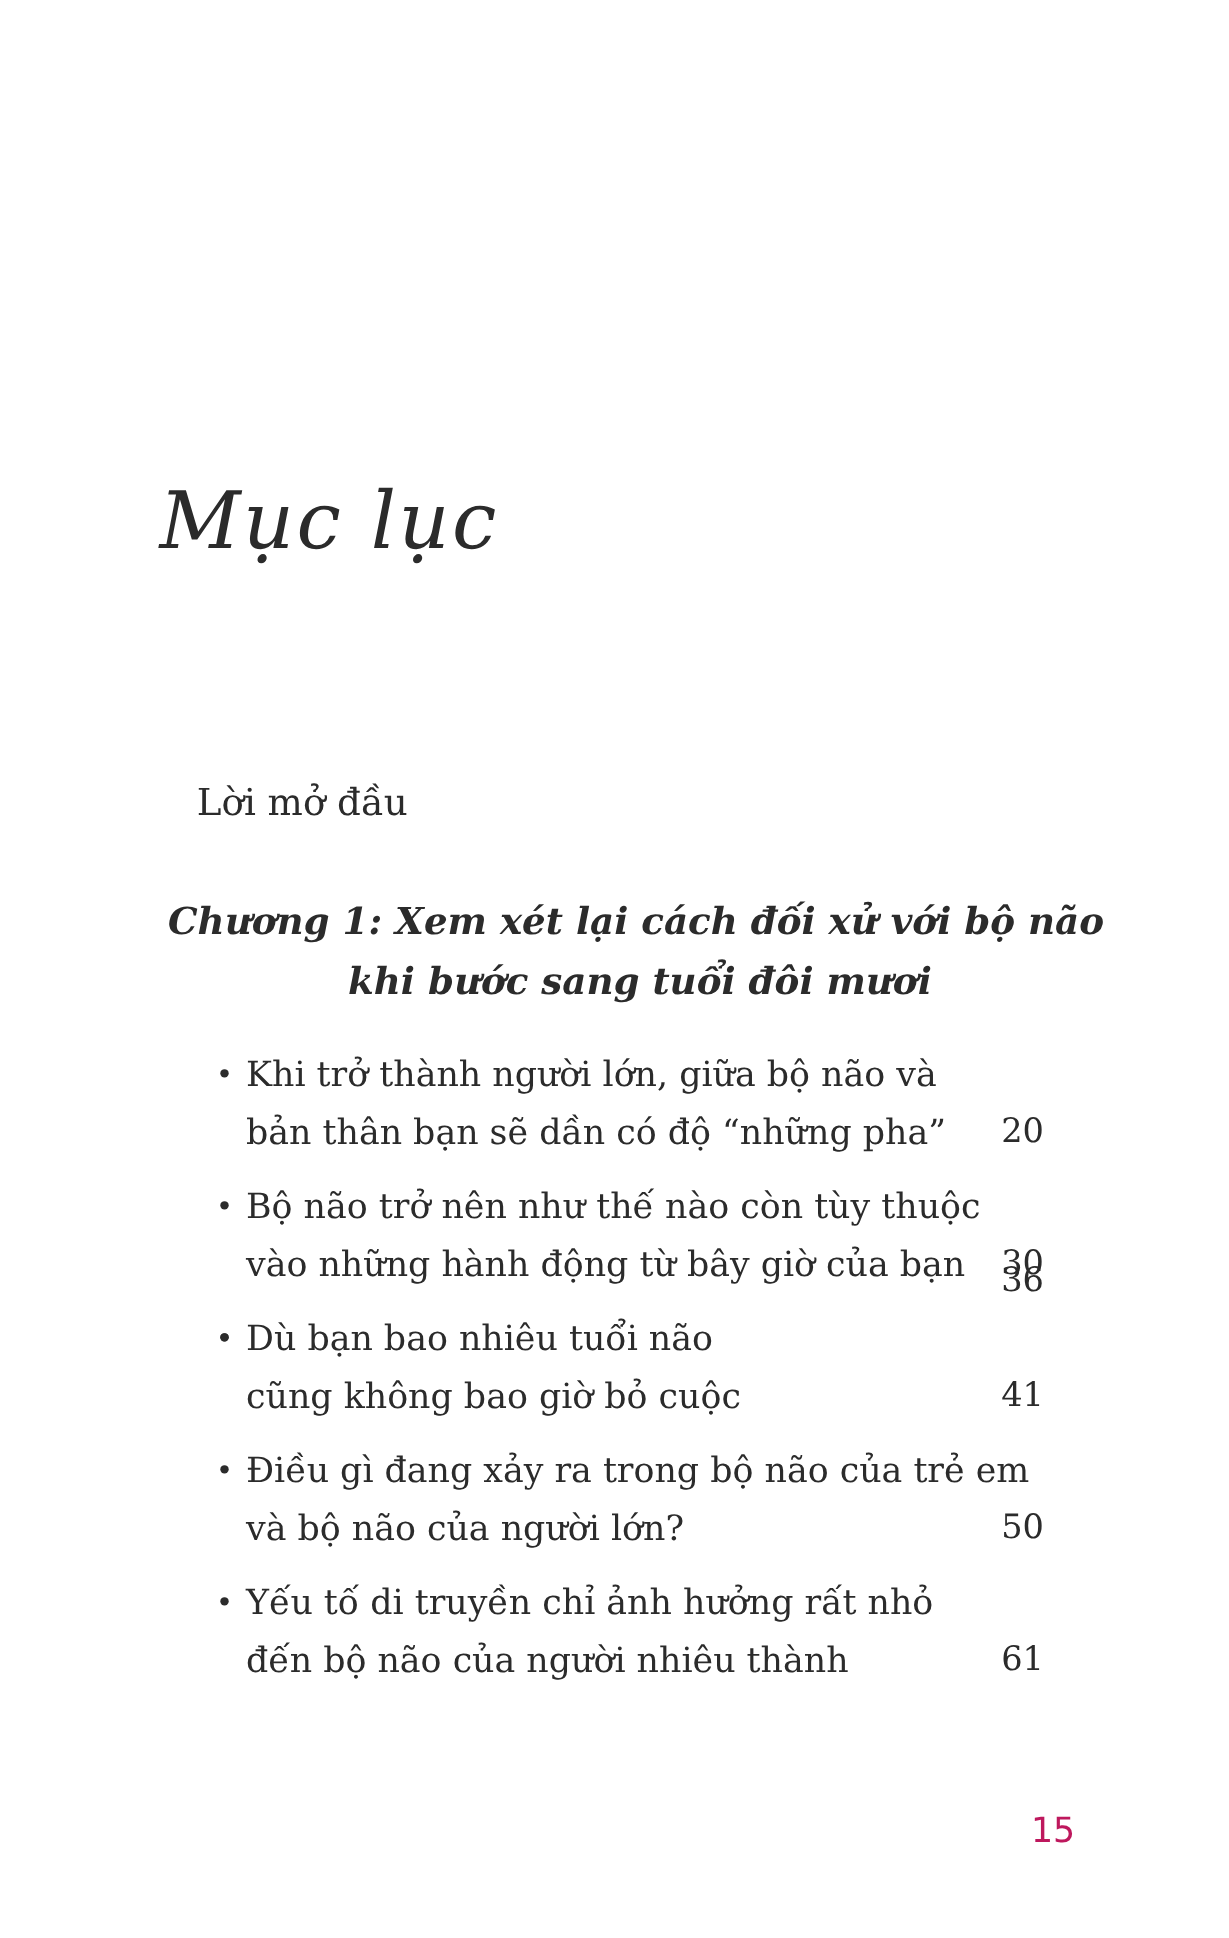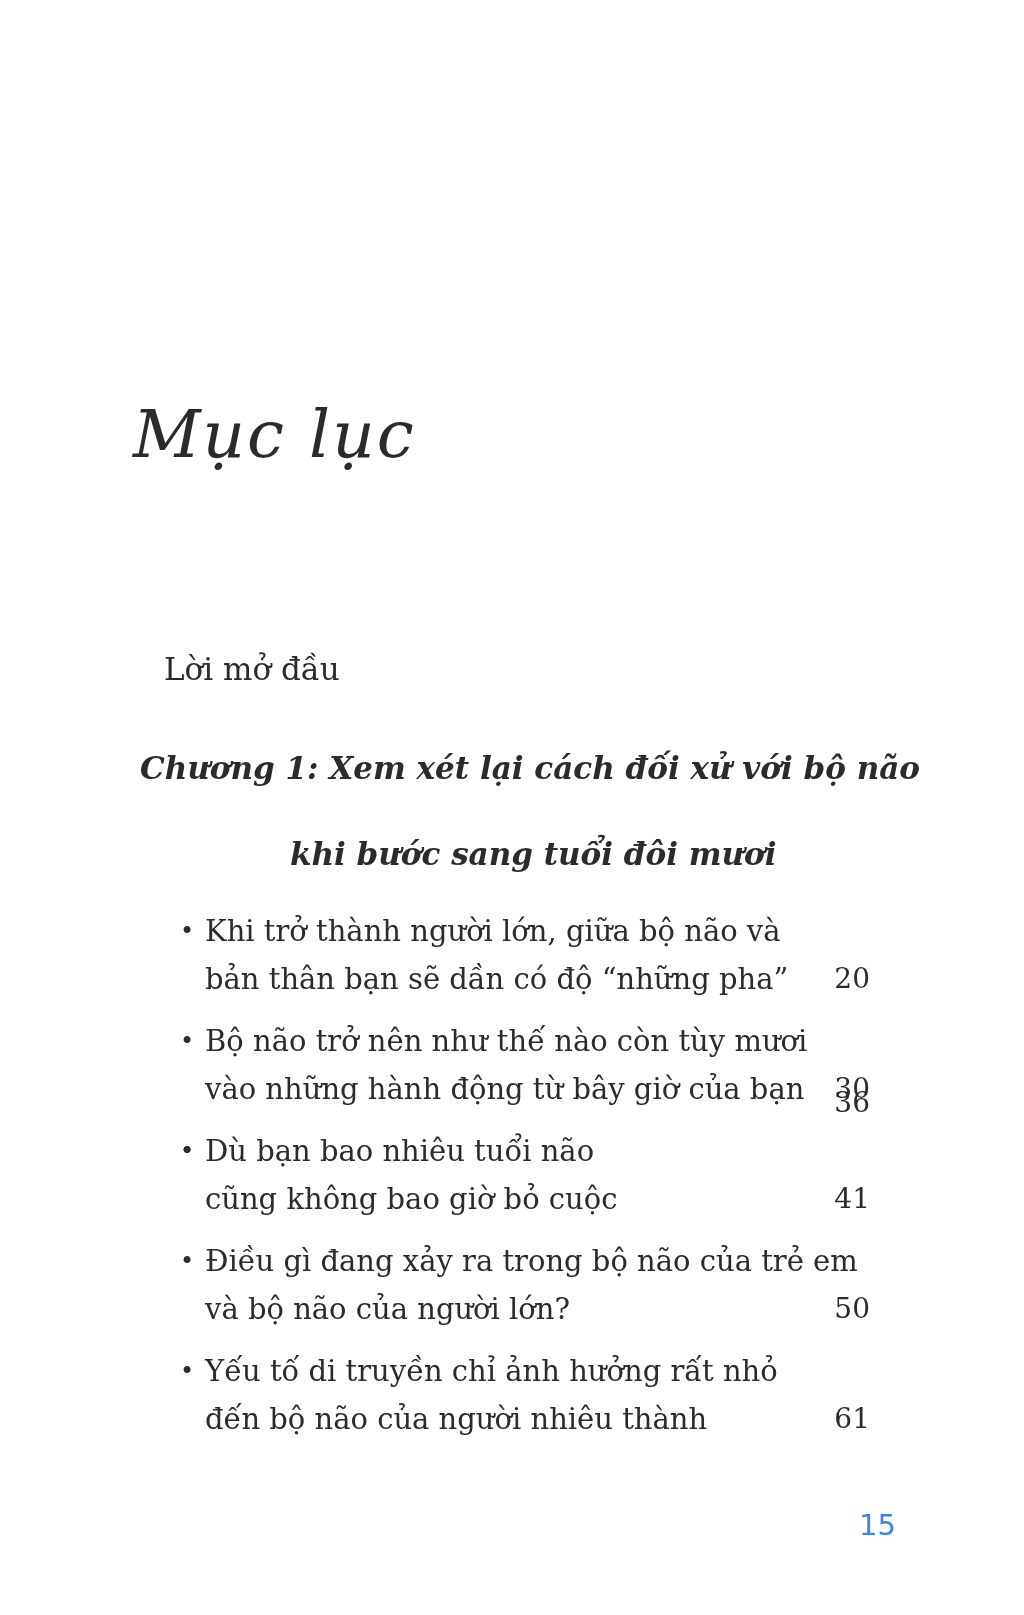--- a/index.html
+++ b/index.html
@@ -35,21 +35,21 @@
     white-space: nowrap;
     margin-left: 24px;
   }
   .chapter {
     font-size: 31px;
     line-height: 50px;
     font-weight: bold;
     font-style: italic;
     margin-bottom: 28px;
   }
-  .chapter .chapter-line { white-space: nowrap; margin-top: 36px; }
+  .chapter .chapter-line { white-space: nowrap; }
   .chapter .l2 { padding-left: 150px; }
   .toc-item {
     position: relative;
     padding-left: 65px;
     font-size: 29px;
     line-height: 48px;
     margin-bottom: 14px;
   }
   .toc-item .line { white-space: nowrap; }
   .bullet {
@@ -67,21 +67,21 @@
     line-height: 48px;
     font-size: 28px;
   }
   .footer-num {
     position: absolute;
     right: 128px;
     top: 1505px;
     font-size: 29px;
     line-height: 40px;
     font-family: "DejaVu Sans", sans-serif;
-    color: #3b82f6;
+    color: #be185d;
   }
 </style>
 </head>
 <body>
 
 <div class="page">
 
   <div class="script-title">Mục lục</div>
 
   <div class="toc">
@@ -97,21 +97,21 @@
   <div class="toc-item">
     <div class="item-lines">
             <div class="line"><span class="bullet">•</span><span class="line-text">Khi trở thành người lớn, giữa bộ não và</span></div>
             <div class="line"><span class="line-text">bản thân bạn sẽ dần có độ “những pha”</span></div>
           </div>
     <div class="page-num">20</div>
   </div>
 
   <div class="toc-item">
     <div class="item-lines">
-            <div class="line"><span class="bullet">•</span><span class="line-text">Bộ não trở nên như thế nào còn tùy mươi</span></div>
+            <div class="line"><span class="bullet">•</span><span class="line-text">Bộ não trở nên như thế nào còn tùy thuộc</span></div>
             <div class="line"><span class="line-text">vào những hành động từ bây giờ của bạn</span></div>
           </div>
     <div class="page-num">30</div>
   </div>
 
   <div class="toc-item">
     <div class="item-lines">
             <div class="line"><span class="bullet">•</span></div>
           </div>
     <div class="page-num">36</div>

